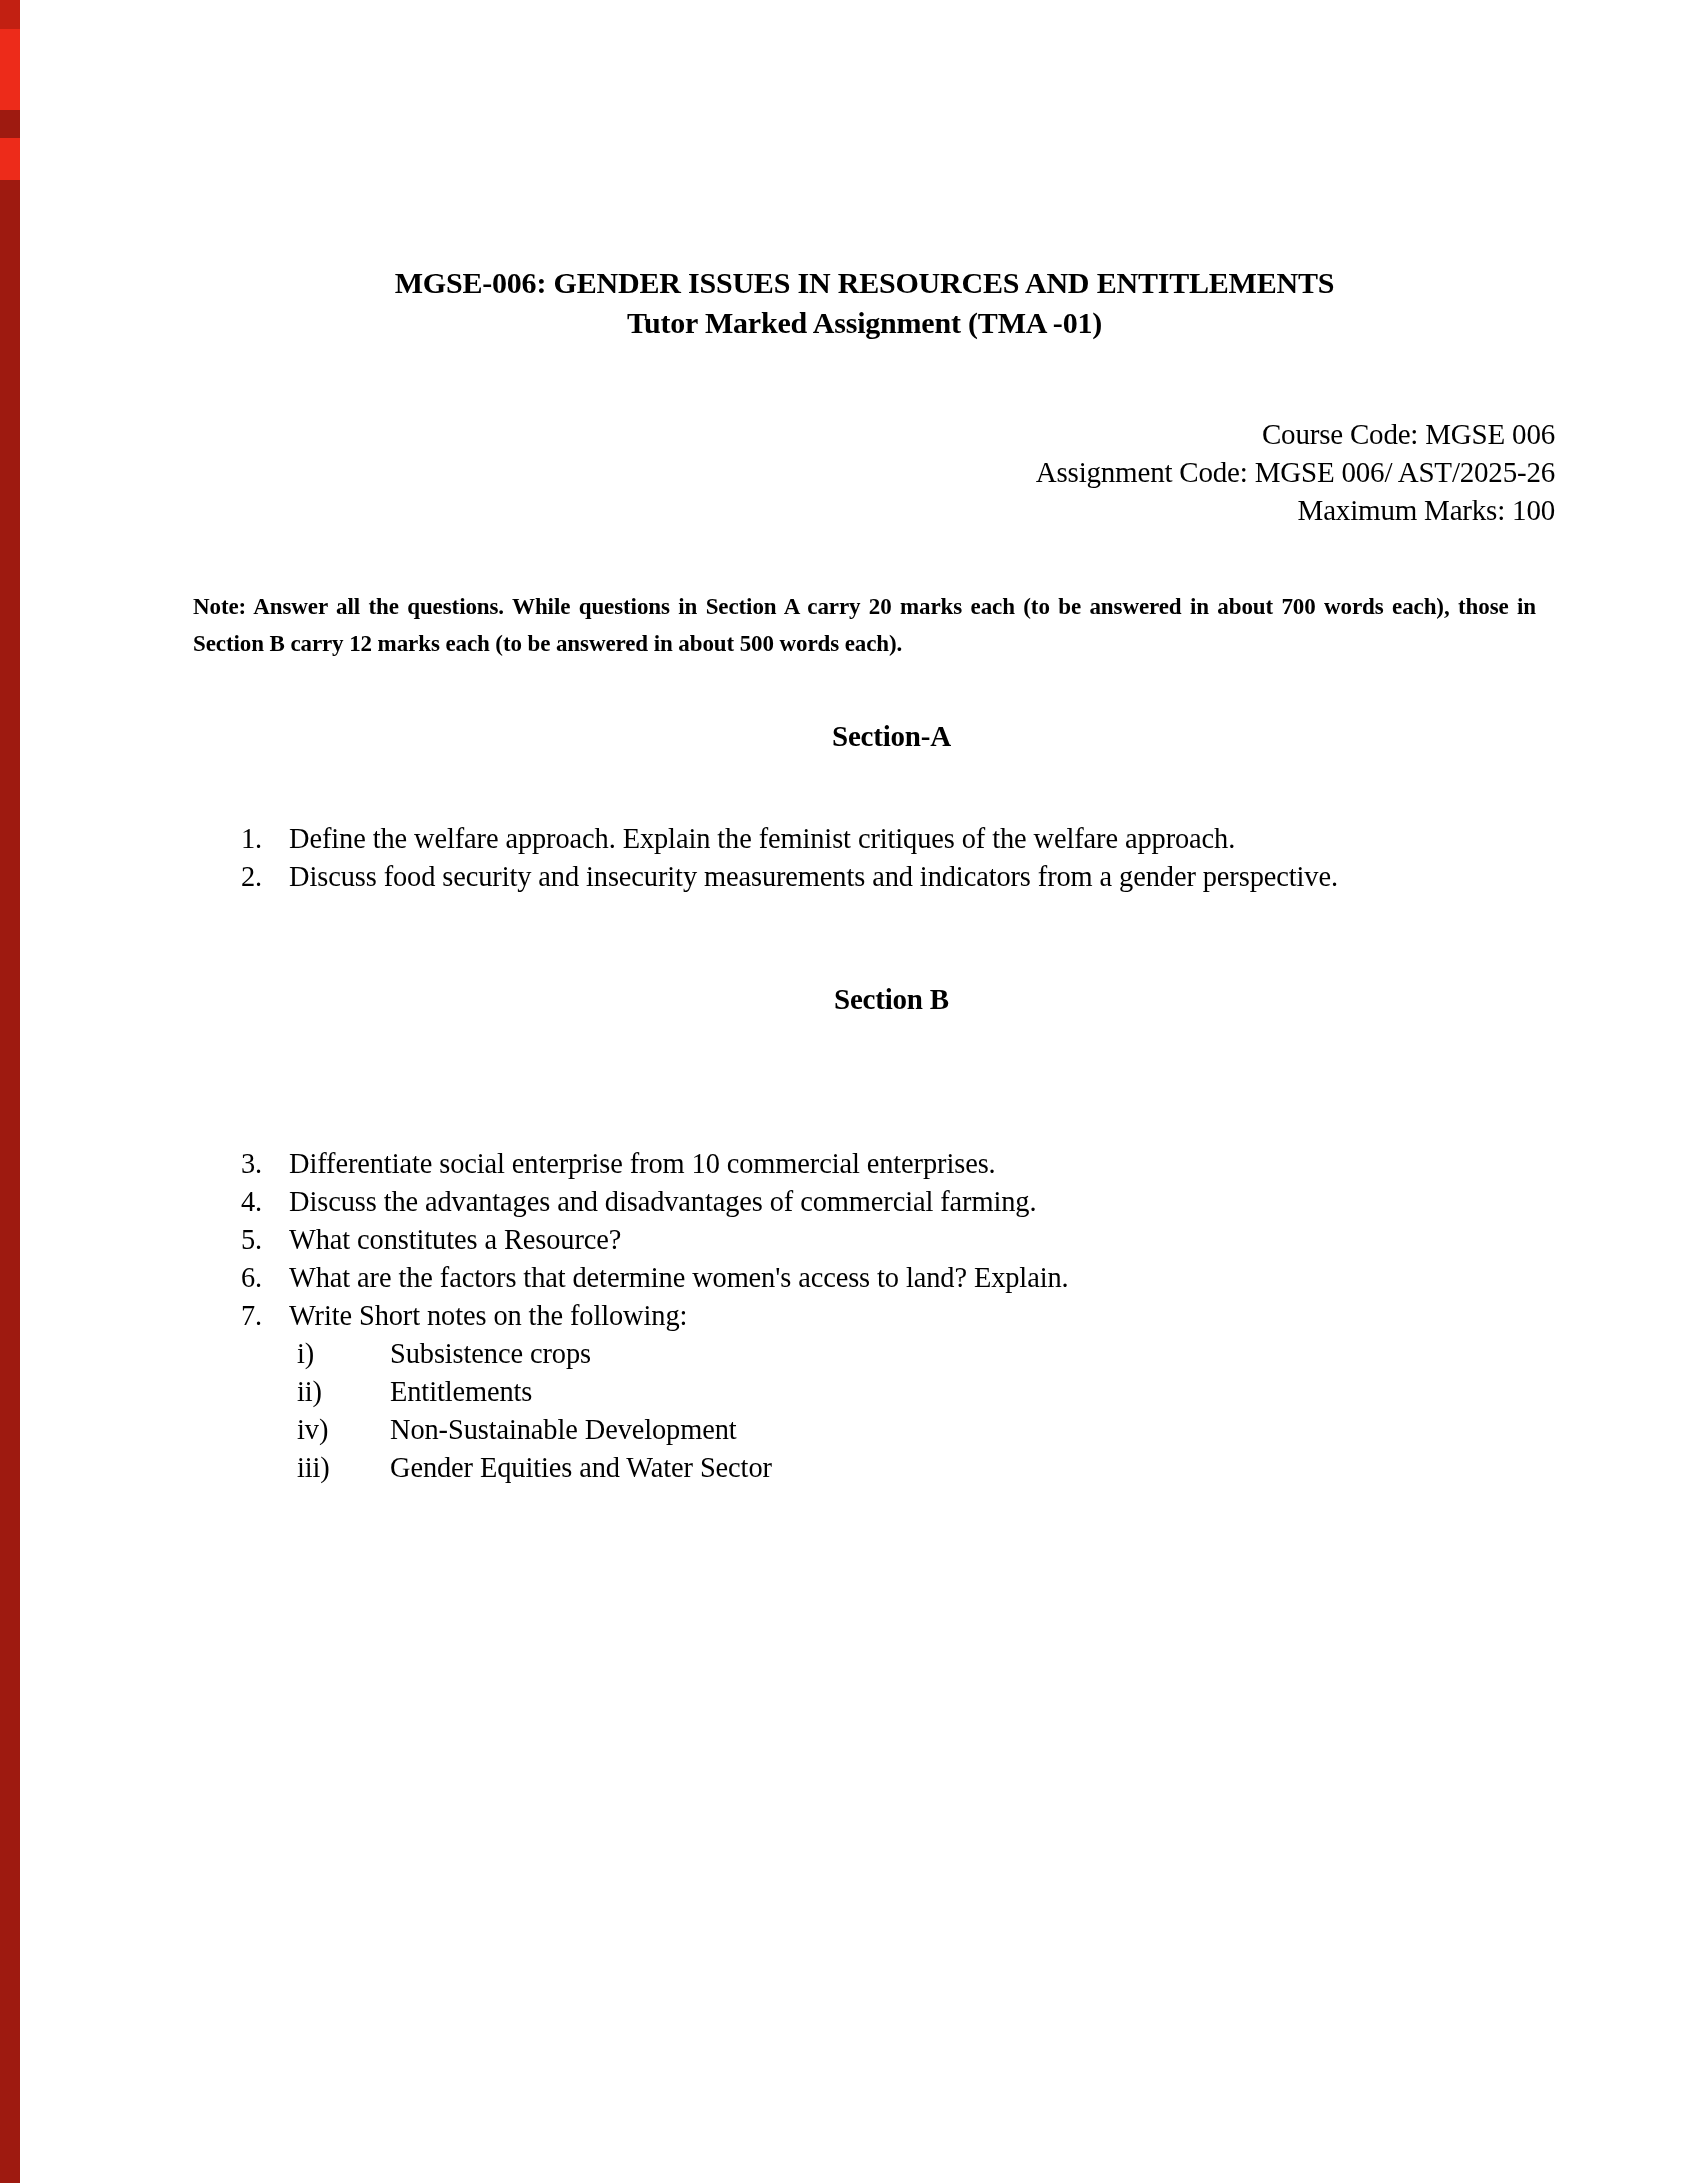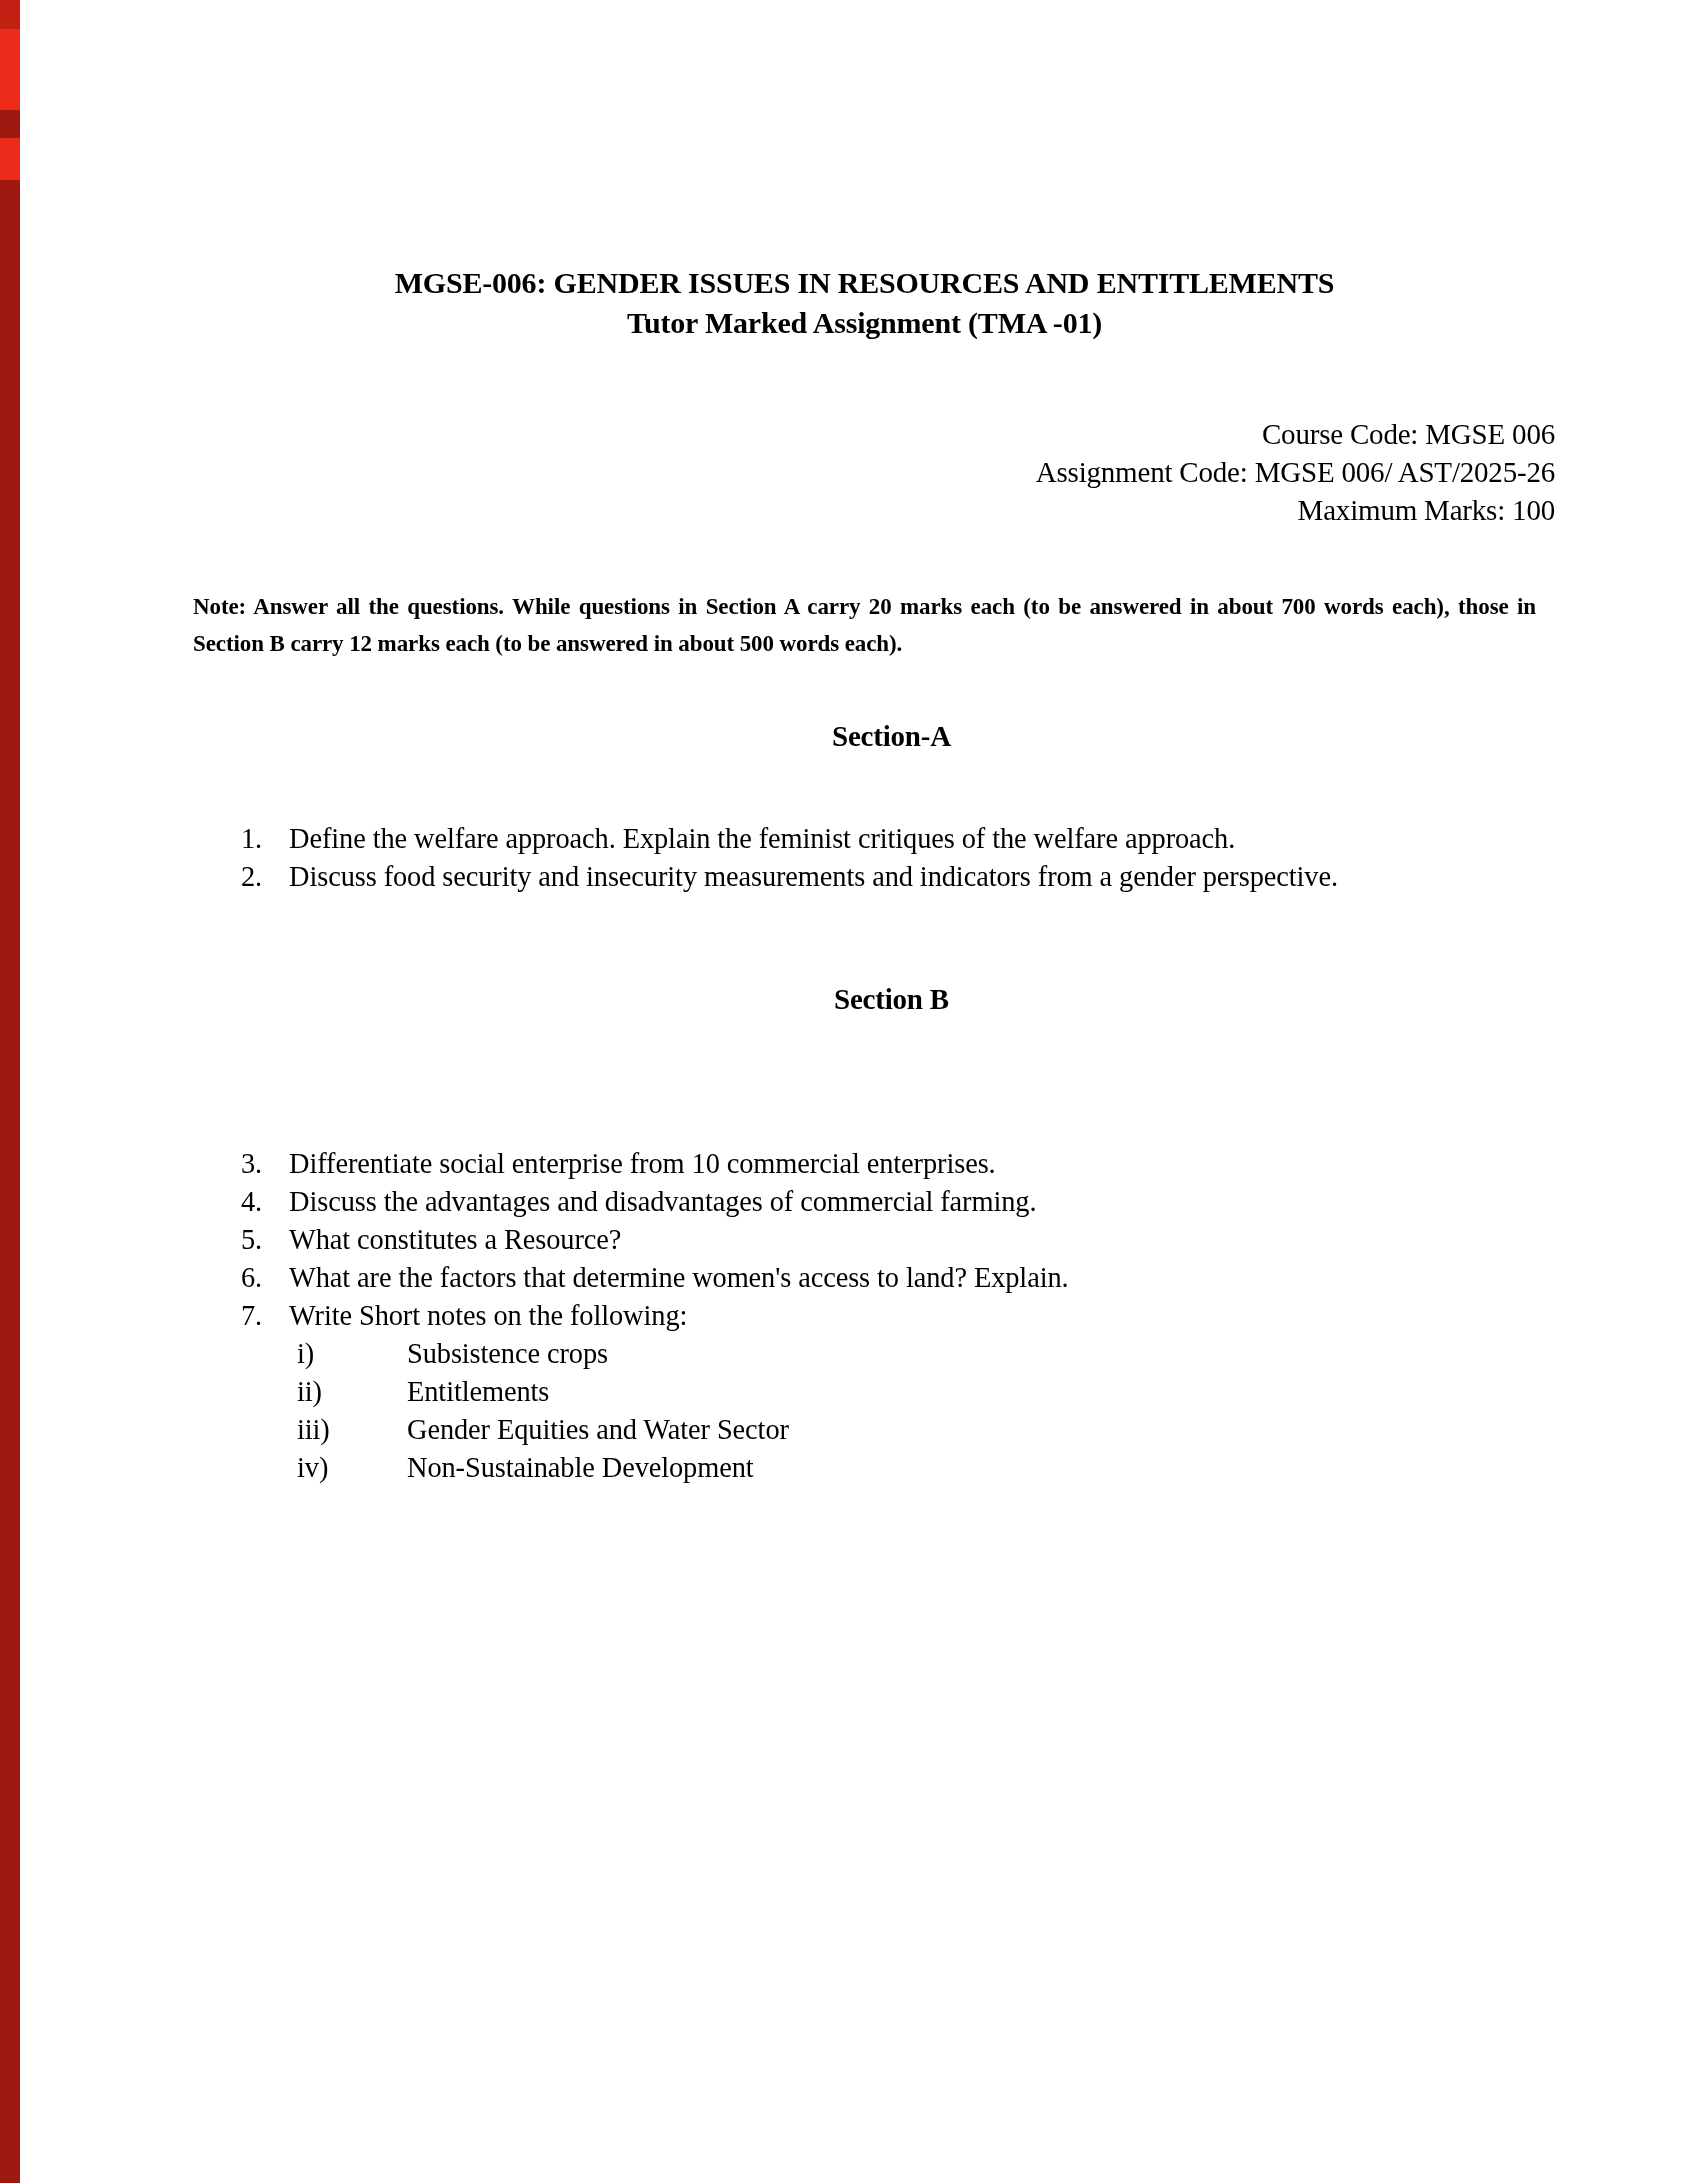--- a/index.html
+++ b/index.html
@@ -38,21 +38,21 @@
   .secA{top:716px;}
   .secB{top:979px;}
   .qlist{position:absolute;left:241px;width:1323px;font-size:28.4px;letter-spacing:-0.1px;}
   .qlistA{top:820px;}
   .qlistB{top:1145px;}
   .qrow{display:flex;height:38px;line-height:38px;}
   .qnum{width:48px;flex:0 0 48px;}
   .qtext{flex:1;white-space:nowrap;}
   .subrow{display:flex;height:38px;line-height:38px;padding-left:56px;}
   .submark{width:93px;flex:0 0 93px;}
-  .subtext{flex:1;white-space:nowrap;margin-left:17px;}
+  .subtext{flex:1;white-space:nowrap;}
 </style>
 </head>
 <body>
 
 <div class="page">
 
   <div class="edge">
     <div class="seg seg-top"></div>
     <div class="seg seg-b1"></div>
     <div class="seg seg-b2"></div>
@@ -109,23 +109,23 @@
     </div>
     <div class="subrow">
       <span class="submark">i)</span>
       <span class="subtext">Subsistence crops</span>
     </div>
     <div class="subrow">
       <span class="submark">ii)</span>
       <span class="subtext">Entitlements</span>
     </div>
     <div class="subrow">
+      <span class="submark">iv)</span>
+      <span class="subtext">Non-Sustainable Development</span>
+    </div>
+    <div class="subrow">
       <span class="submark">iii)</span>
       <span class="subtext">Gender Equities and Water Sector</span>
-    </div>
-    <div class="subrow">
-      <span class="submark">iv)</span>
-      <span class="subtext">Non-Sustainable Development</span>
     </div>
   </div>
 
 </div>
 
 
 </body></html>

